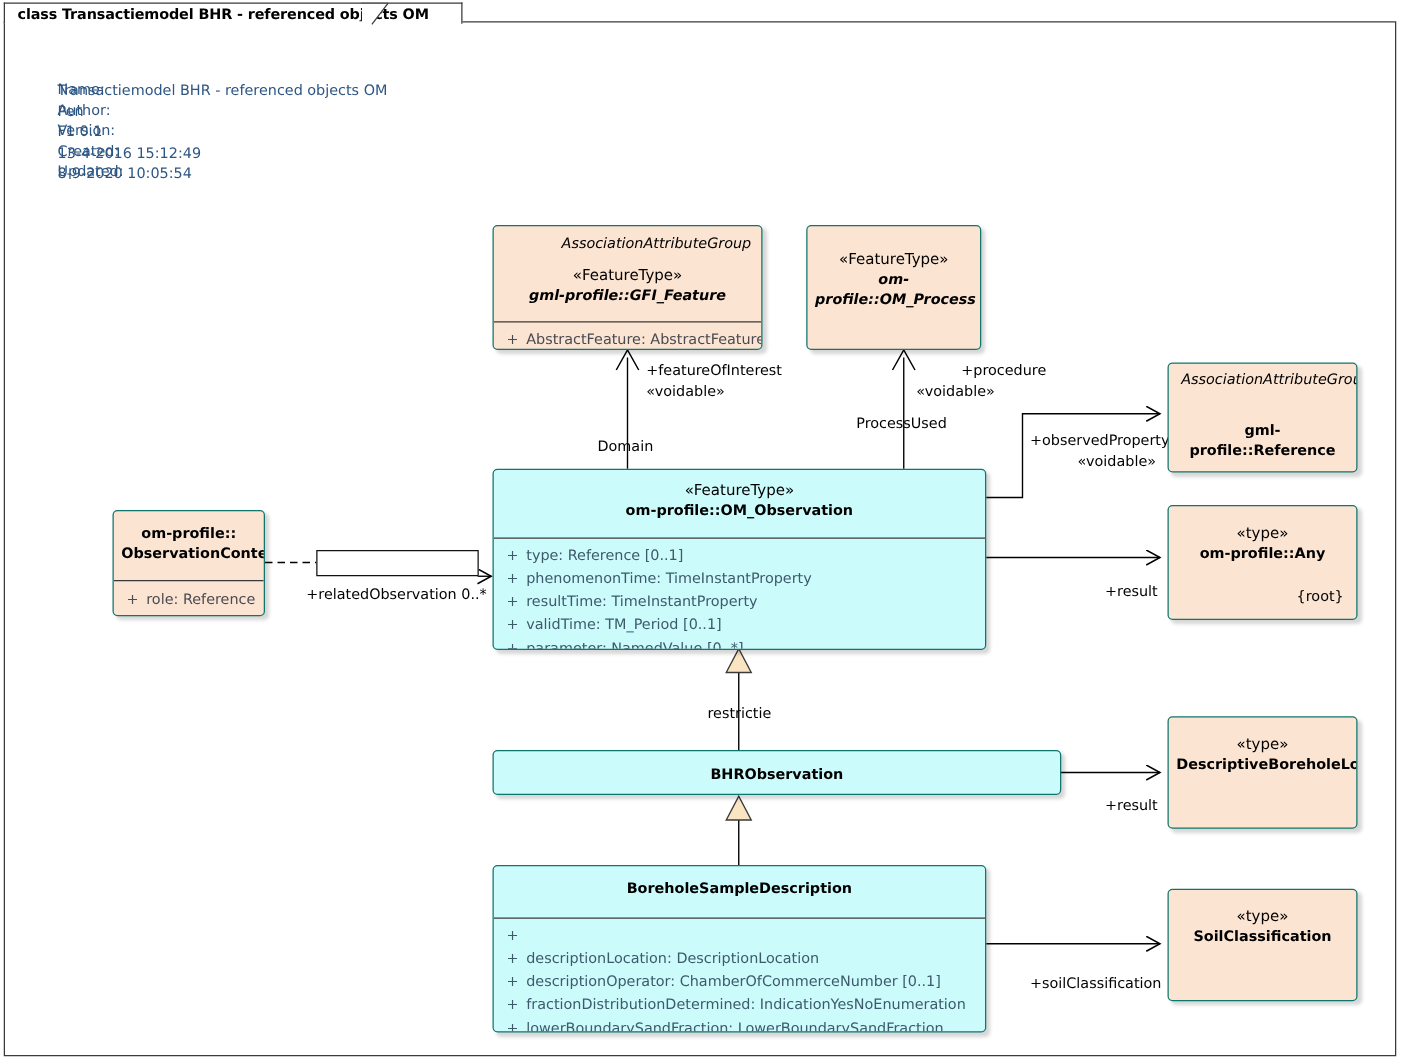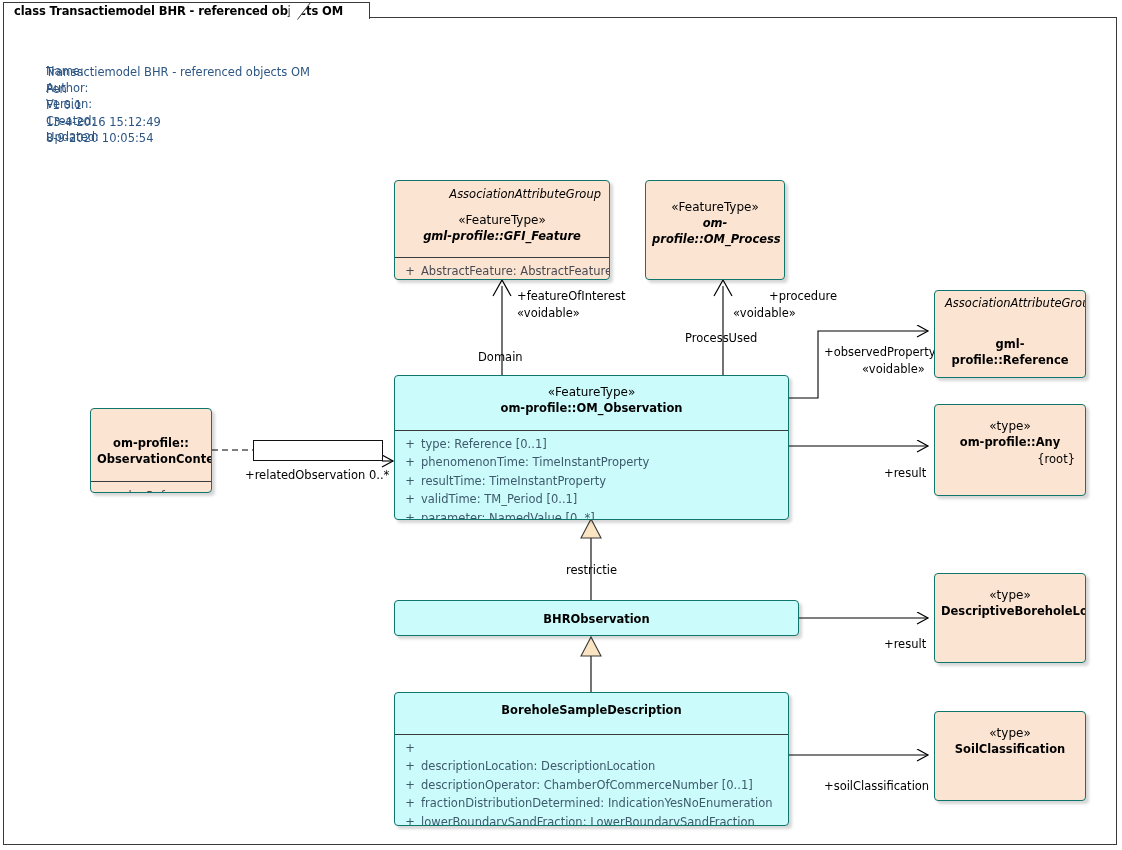--- a/index.html
+++ b/index.html
@@ -312,26 +312,26 @@
     <div class="hdr" style="padding-top:5px;">
       <div class="grpname" style="text-align:left; padding-left:4px;">AssociationAttributeGroup</div>
       <div class="clsname" style="margin-top:25px;">gml-profile::Reference</div>
     </div>
   </div>
 
   <div class="cls beige" style="left:934px; top:404px; width:152px; height:92px;">
     <div class="hdr" style="padding-top:13px;">
       <div class="stereo">«type»</div>
       <div class="clsname">om-profile::Any</div>
-      <div class="rootmark" style="margin-top:2px;">{root}</div>
+      <div class="rootmark" style="margin-top:20px;">{root}</div>
     </div>
   </div>
 
   <div class="cls beige" style="left:90px; top:408px; width:122px; height:85px;">
-    <div class="hdr" style="padding-top:26px;">
+    <div class="hdr" style="padding-top:9px;">
       <div class="clsname">om-profile::</div>
       <div class="clsname">ObservationContext</div>
     </div>
     <div class="sep" style="margin-top:7px;"></div>
     <div class="attrs" style="padding-top:5px;">
       <div class="attr">
         <span class="vis">+</span>
         <span>role: Reference</span>
       </div>
     </div>
@@ -360,21 +360,21 @@
         <span class="vis">+</span>
         <span>validTime: TM_Period [0..1]</span>
       </div>
       <div class="attr">
         <span class="vis">+</span>
         <span>parameter: NamedValue [0..*]</span>
       </div>
     </div>
   </div>
 
-  <div class="cls cyan" style="left:394px; top:600px; width:405px; height:36px;">
+  <div class="cls cyan" style="left:394px; top:600px; width:455px; height:36px;">
     <div class="hdr" style="padding-top:10px;">
       <div class="clsname">BHRObservation</div>
     </div>
   </div>
 
   <div class="cls beige" style="left:934px; top:573px; width:152px; height:90px;">
     <div class="hdr" style="padding-top:13px;">
       <div class="stereo">«type»</div>
       <div class="clsname">DescriptiveBoreholeLog</div>
     </div>

